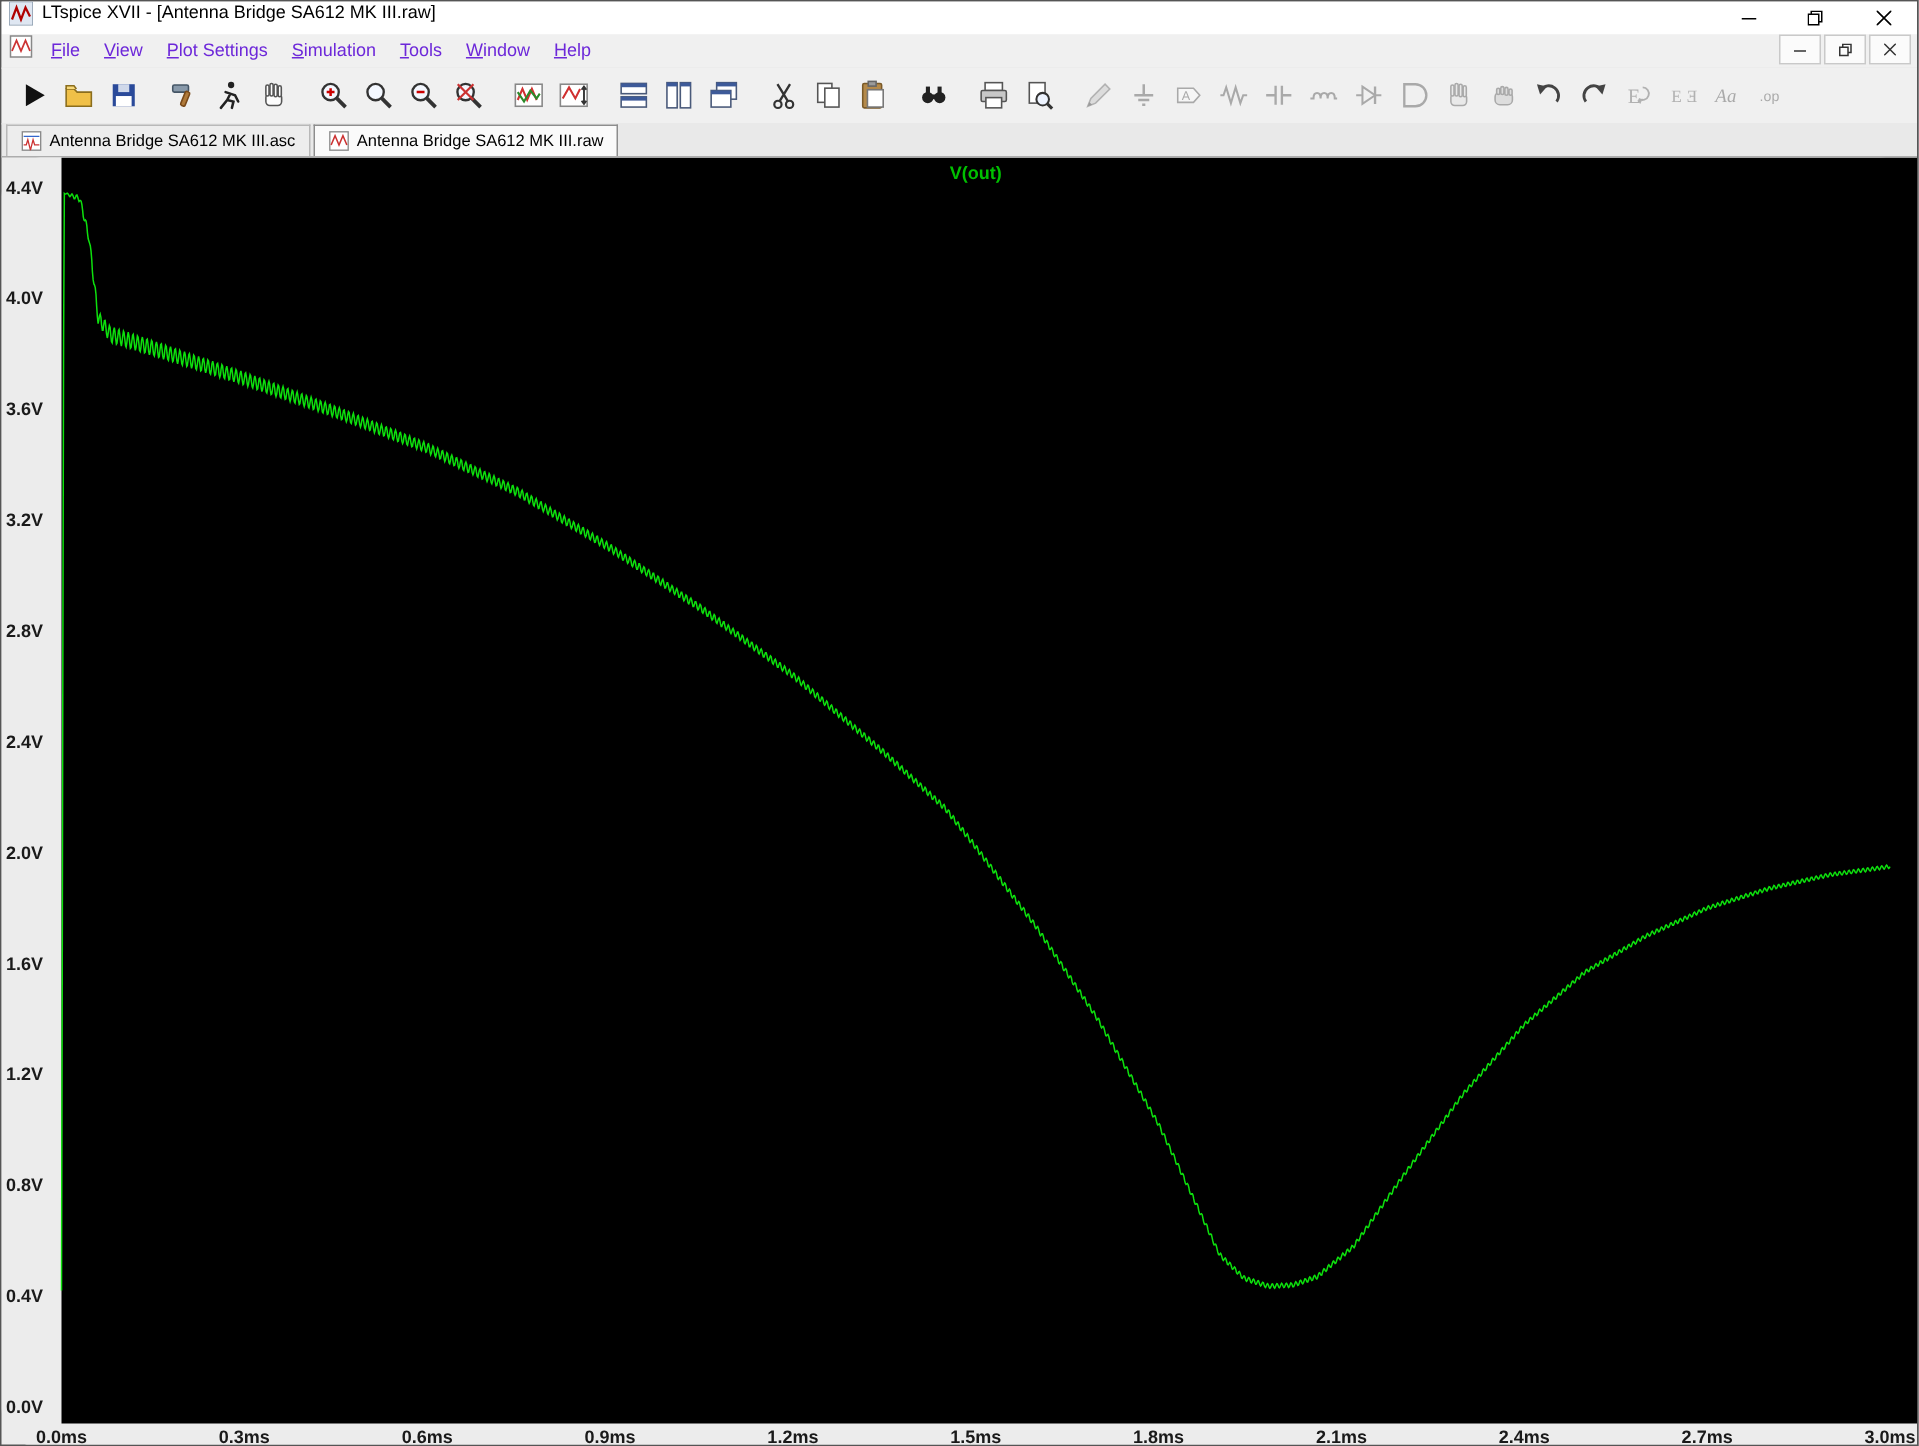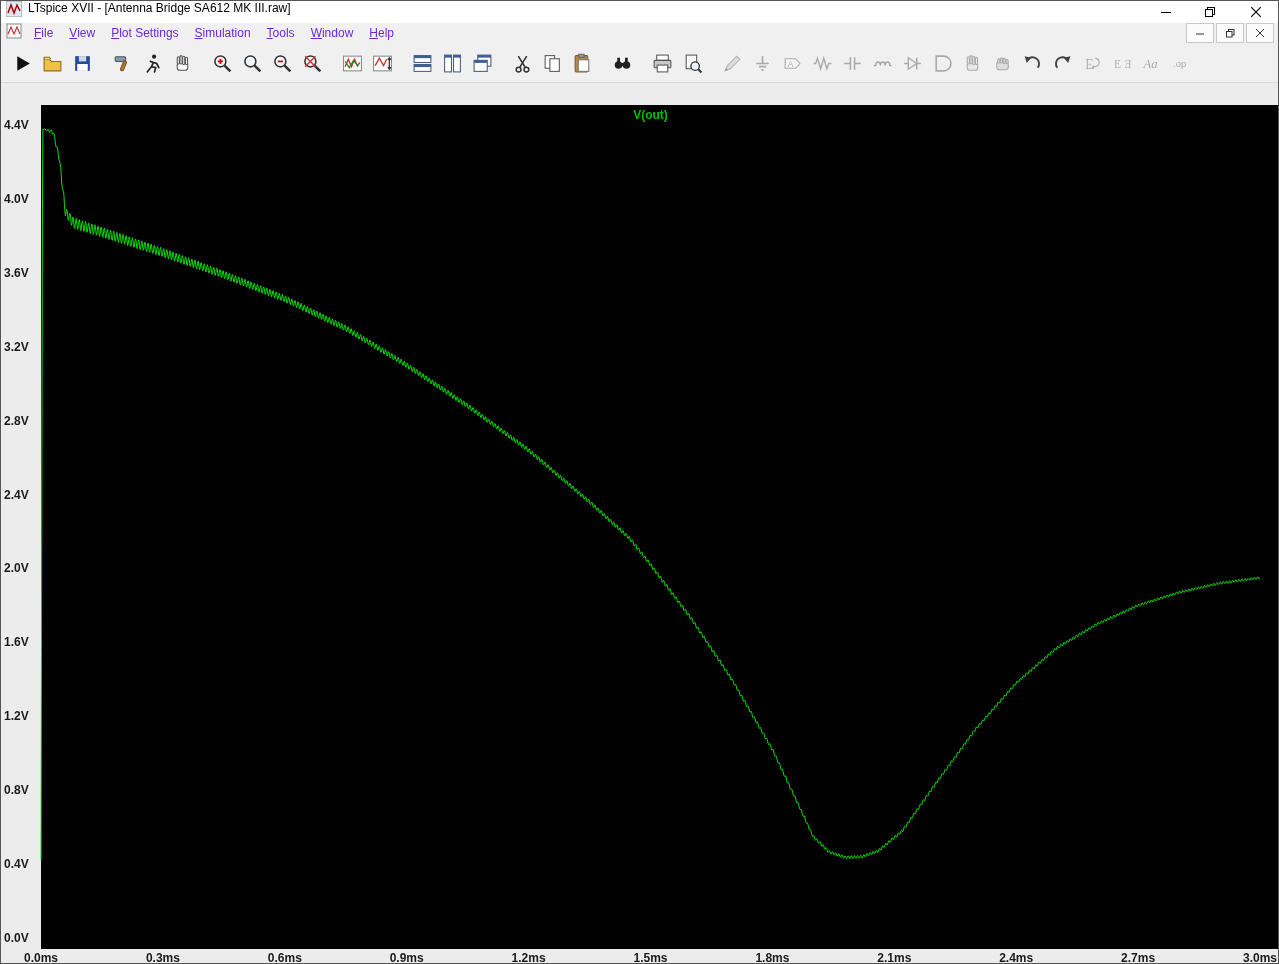--- a/index.html
+++ b/index.html
@@ -353,20 +353,37 @@
           <text x="1.5" y="14.5" font-size="12" font-style="italic" fill="#555" font-family="serif">Aa</text>
         </svg>
       </div>
       <div class="tb-btn disabled">
         <svg viewBox="0 0 20 20">
           <text x="1" y="13.5" font-size="9" fill="#555" font-family="sans-serif">.op</text>
         </svg>
       </div>
     </div>
 
+  <div class="tabbar">
+      <div class="tab">
+        <svg viewBox="0 0 16 16">
+          <rect x="1" y="1" width="14" height="14" fill="#fff" stroke="#888"></rect>
+          <path d="M2 11 h2 l1.2 -4 2 8 2 -8 1.2 4 H14" stroke="#c33" fill="none" stroke-width="1"></path>
+          <path d="M2 4.5 H14" stroke="#36c" stroke-width="1"></path>
+        </svg>
+        <span>Antenna Bridge SA612 MK III.asc</span>
+      </div>
+      <div class="tab active">
+        <svg viewBox="0 0 16 16">
+          <rect x="1" y="1" width="14" height="14" fill="#fff" stroke="#888"></rect>
+          <polyline points="2,11 5,4 8,11 11,4 14,11" fill="none" stroke="#c33" stroke-width="1.2"></polyline>
+        </svg>
+        <span>Antenna Bridge SA612 MK III.raw</span>
+      </div>
+    </div>
 
   <div class="plot">
     <svg width="1279" height="860" xmlns="http://www.w3.org/2000/svg">
         <rect x="40" y="0" width="1239" height="844" fill="#000000"></rect>
         <text x="649.5" y="14" text-anchor="middle" fill="#00c000" class="ptitle">V(out)</text>
         <text x="3" y="837" fill="#1a1a1a" class="axis">0.0V</text>
         <text x="3" y="763.0909090909091" fill="#1a1a1a" class="axis">0.4V</text>
         <text x="3" y="689.1818181818182" fill="#1a1a1a" class="axis">0.8V</text>
         <text x="3" y="615.2727272727273" fill="#1a1a1a" class="axis">1.2V</text>
         <text x="3" y="541.3636363636364" fill="#1a1a1a" class="axis">1.6V</text>

